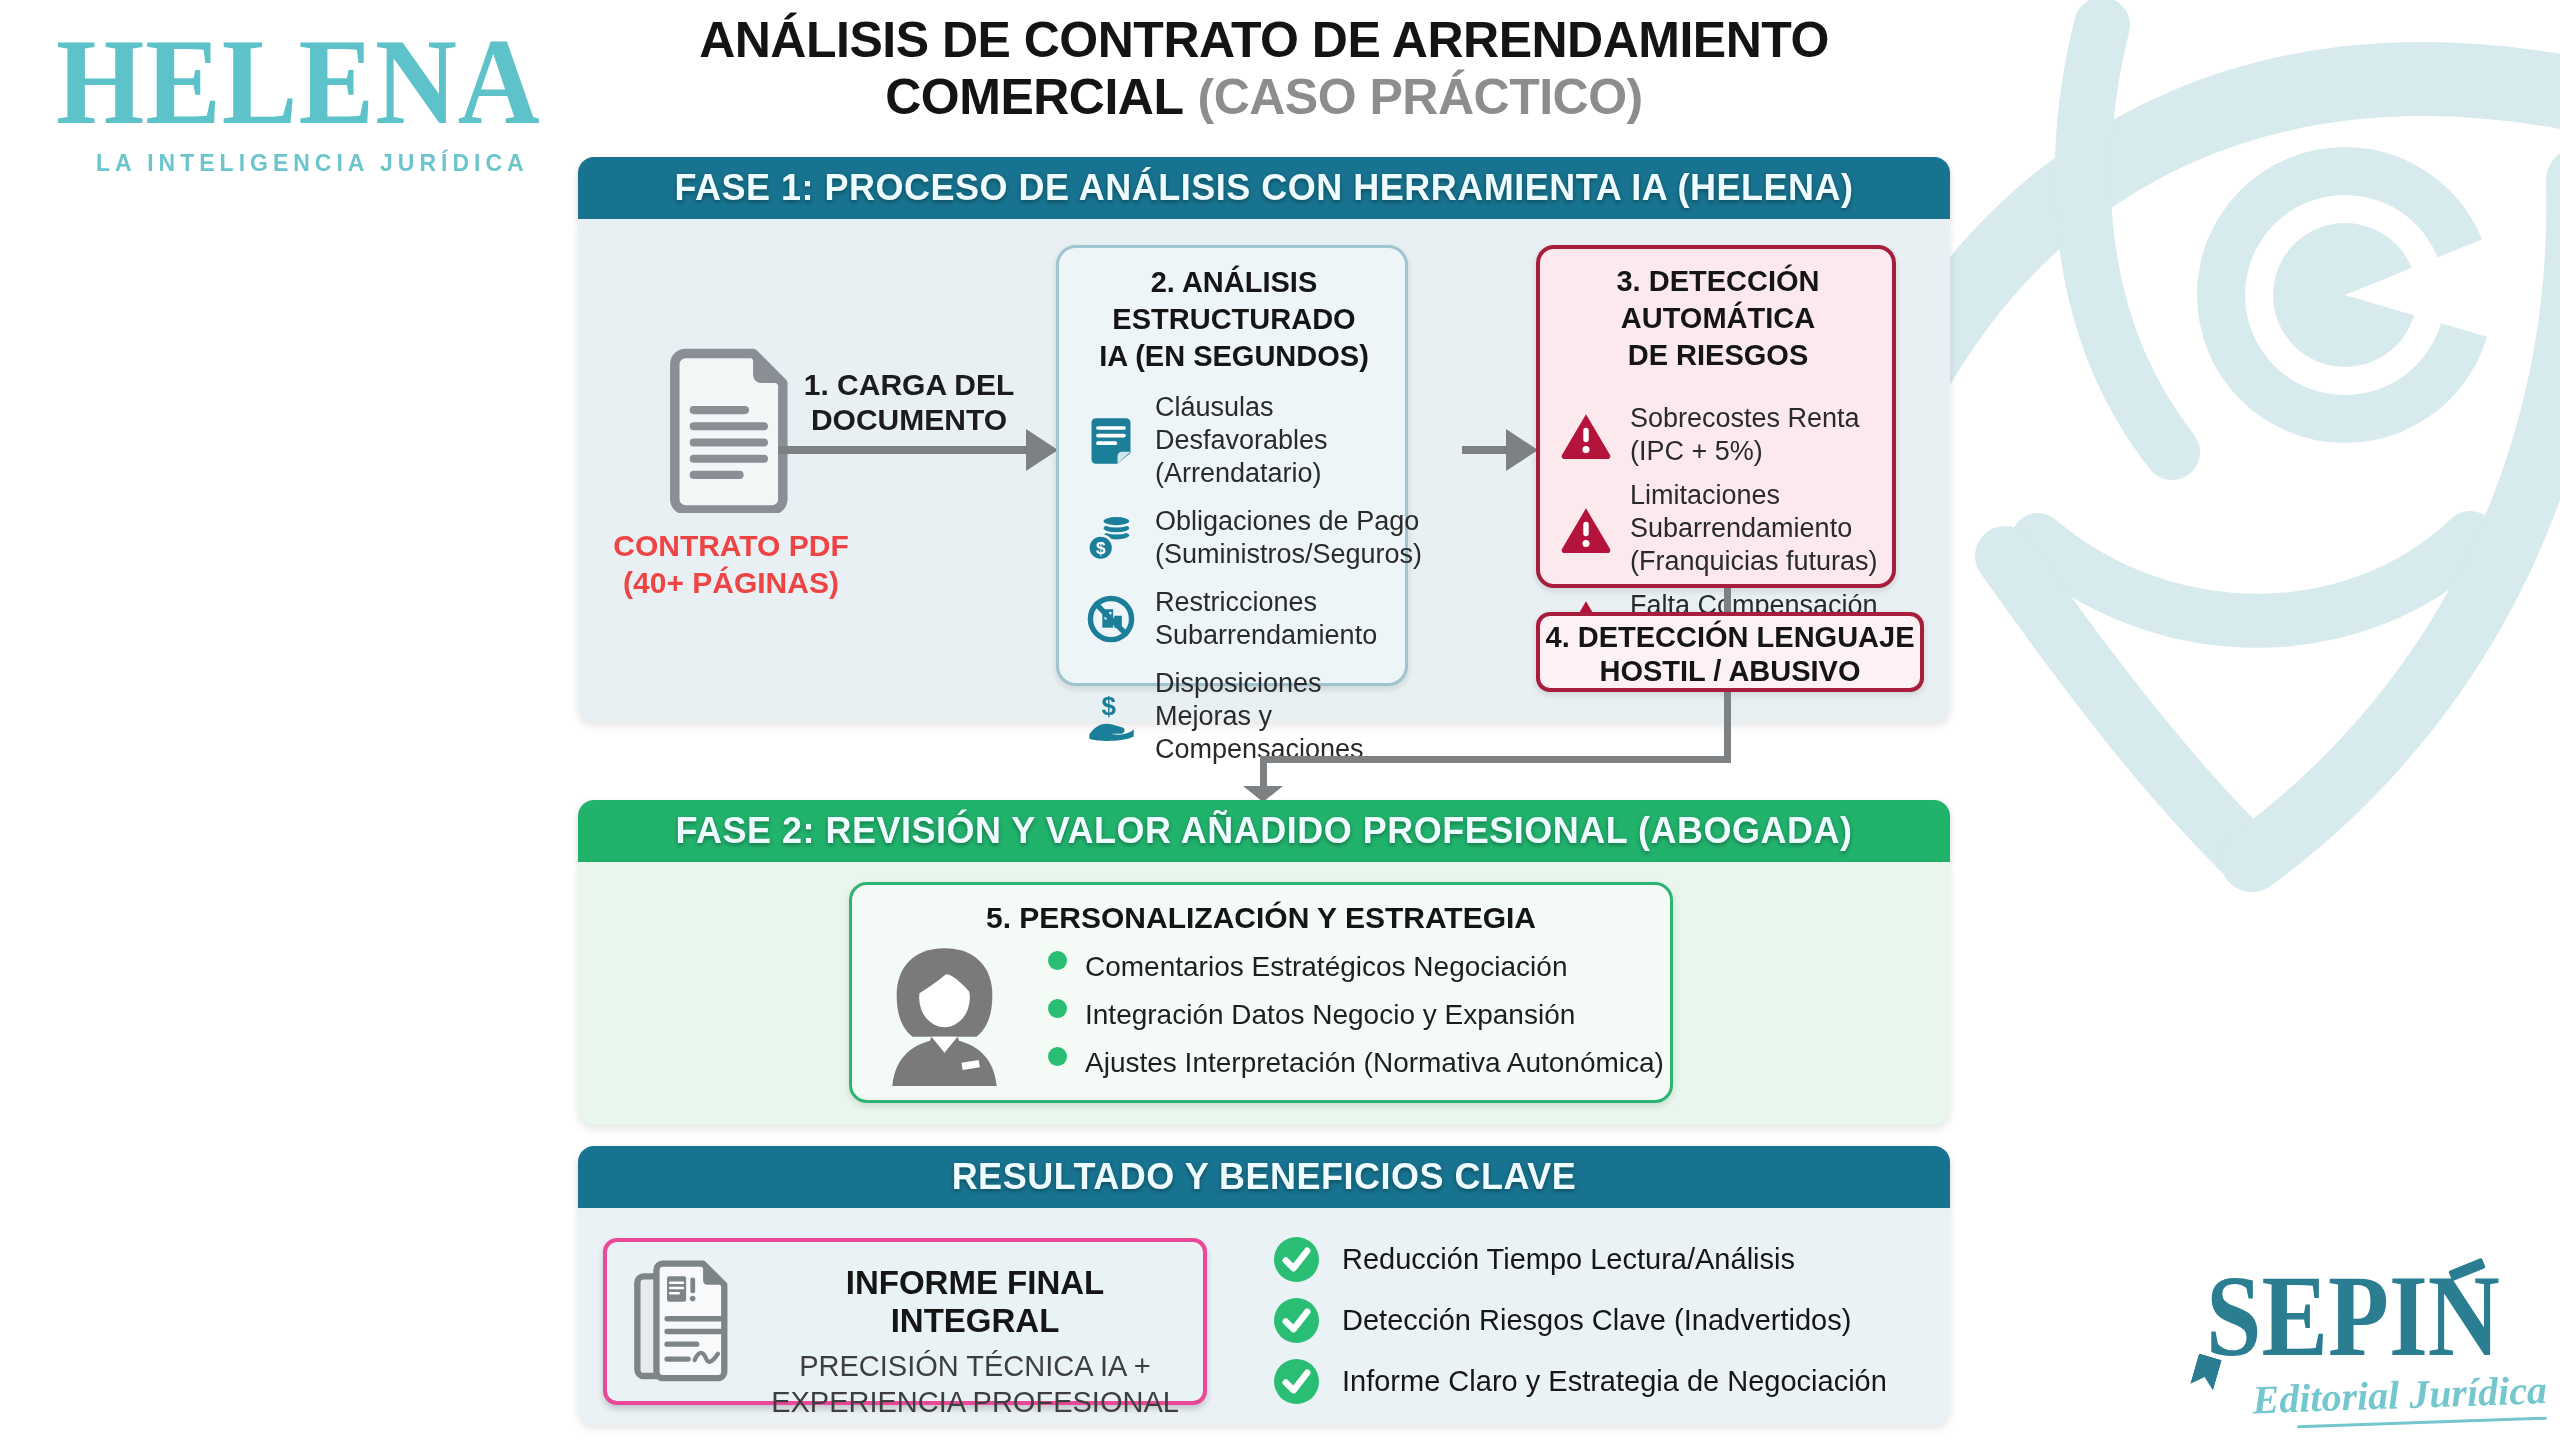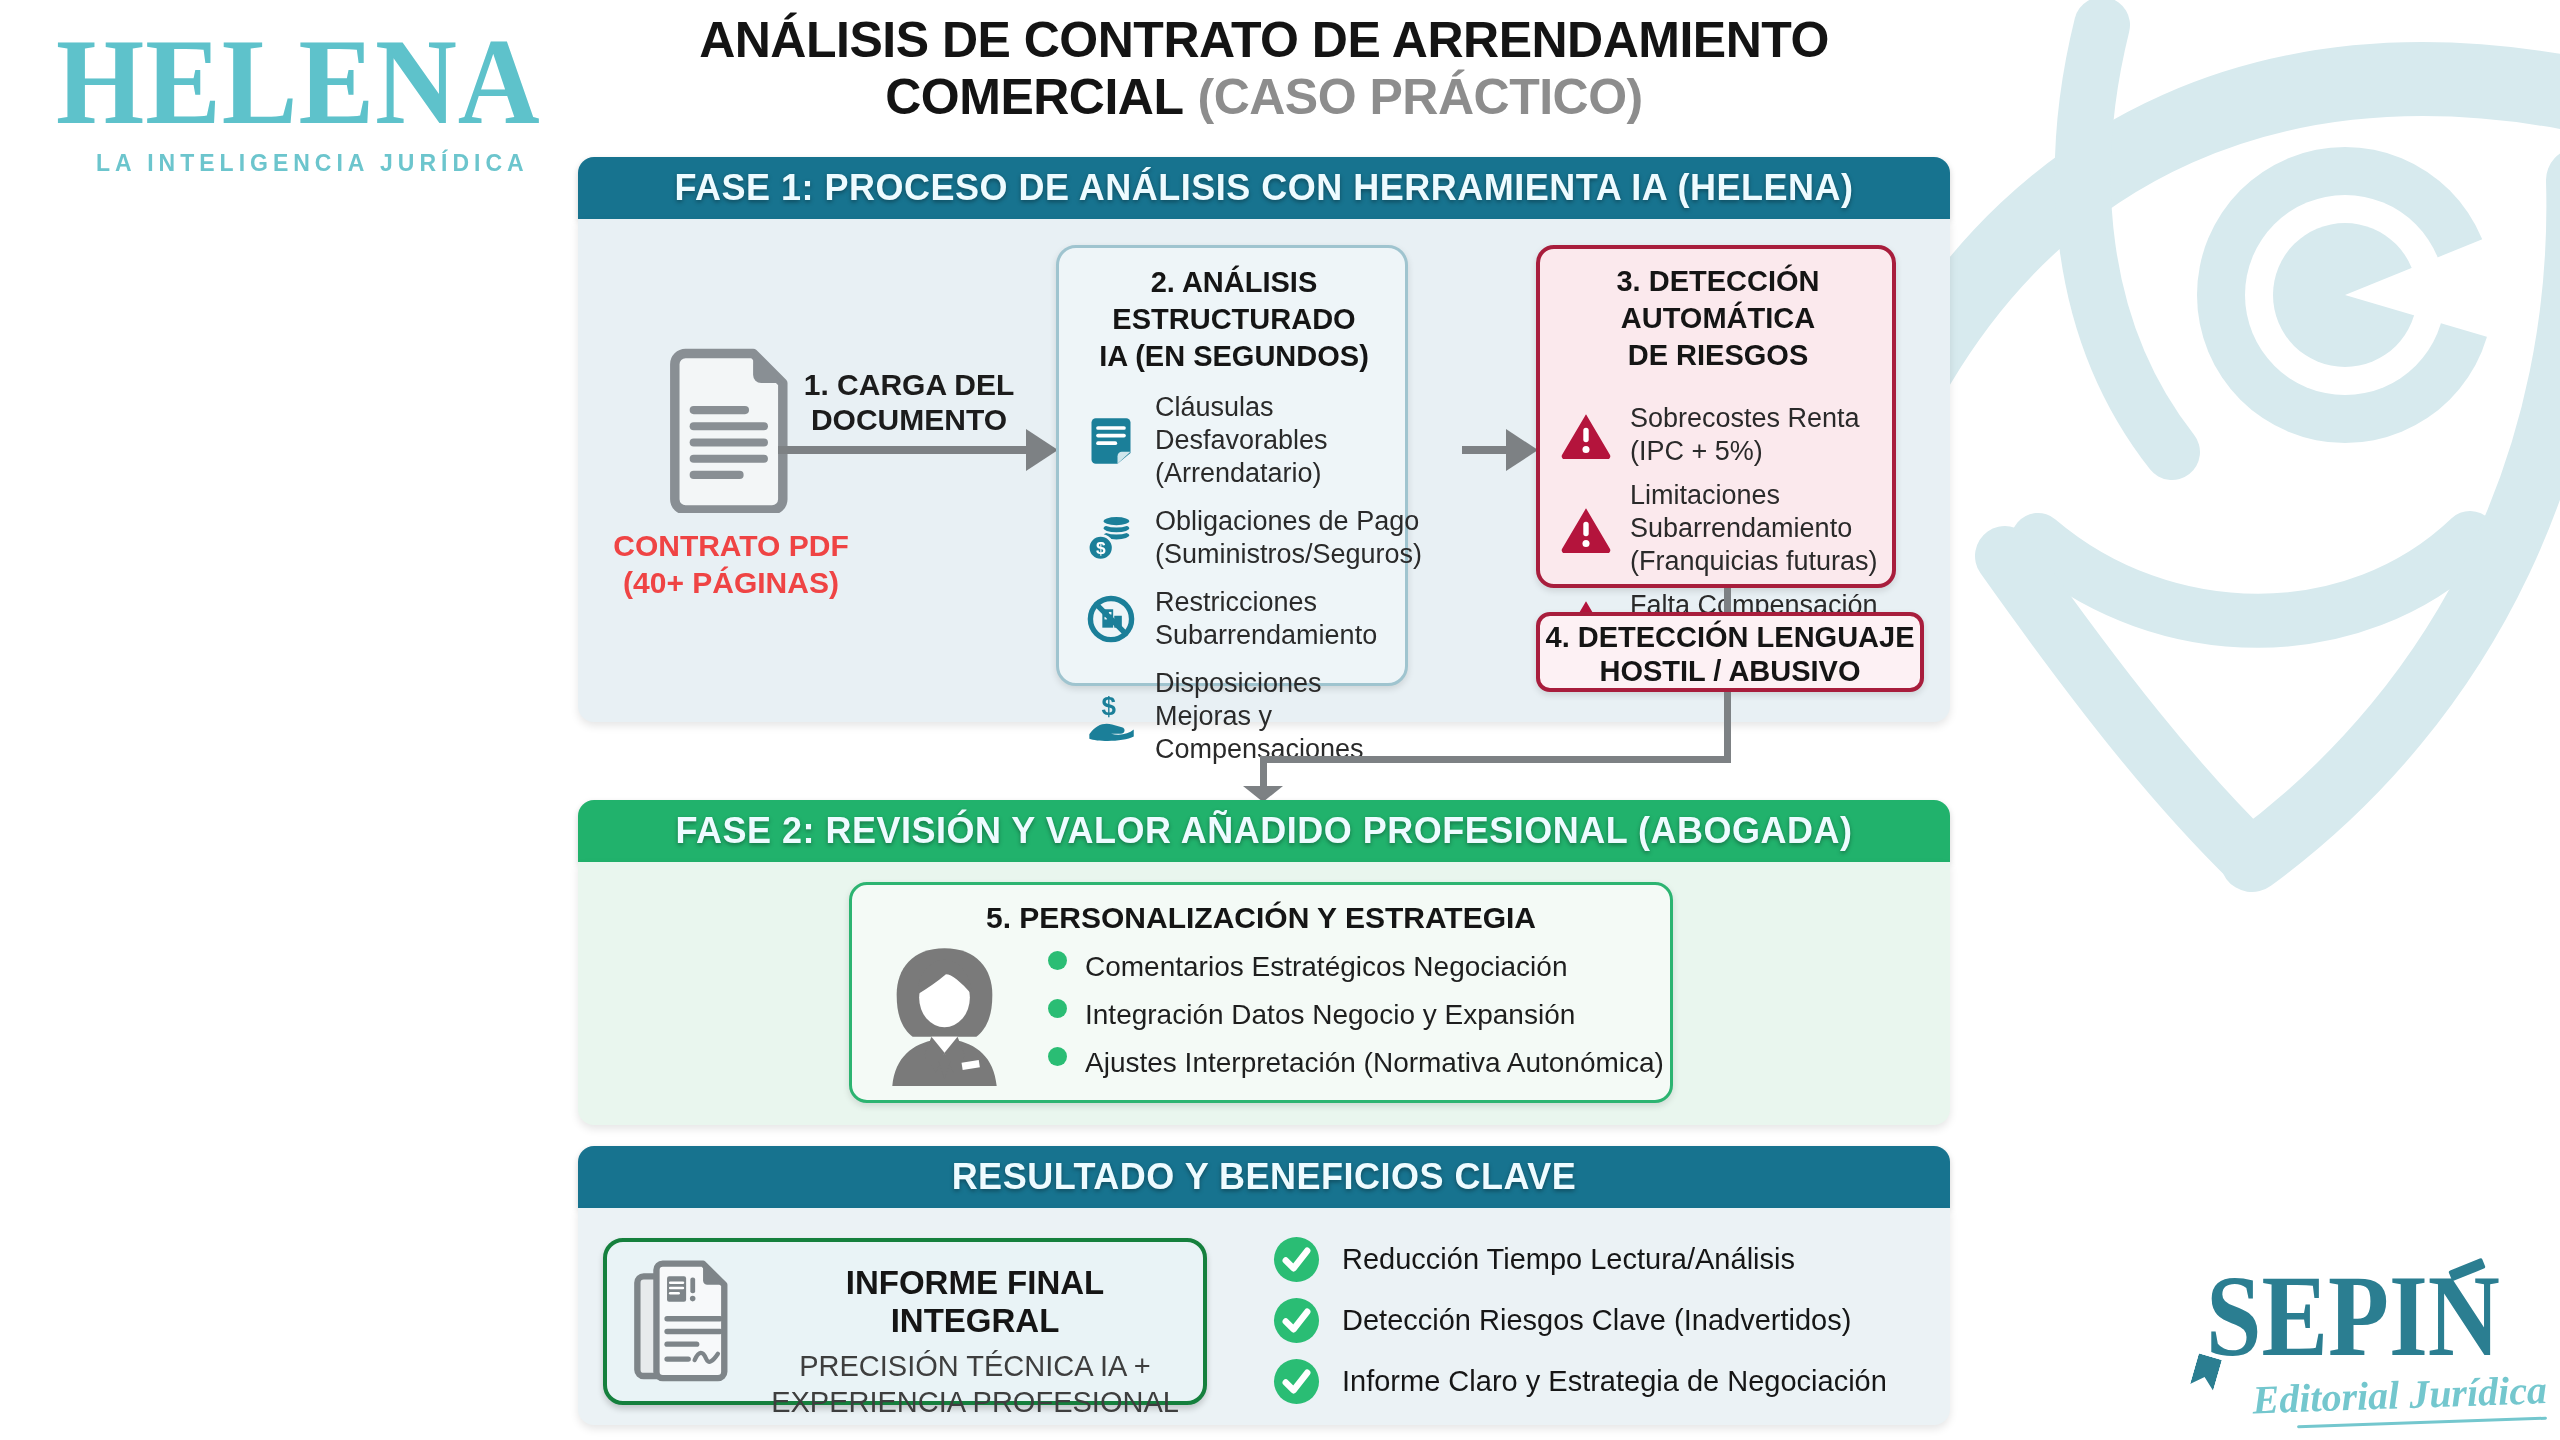--- a/index.html
+++ b/index.html
@@ -66,21 +66,21 @@
   
   .box5 { position:absolute; left:271px; top:82px; width:824px; height:221px; background:#f4faf6; border:3px solid #2cb471; border-radius:18px; box-shadow:0 3px 7px rgba(0,0,0,.12); }
   .box5 .boxtitle { margin-top:14px; font-size:30px; }
   .avatar { position:absolute; left:20px; top:56px; }
   .bullets { position:absolute; left:196px; top:66px; display:flex; flex-direction:column; gap:12px; }
   .bullet { display:flex; gap:18px; height:36px; }
   .dot { width:19px; height:19px; border-radius:50%; background:#2abd74; }
   .bullet .txt { font-size:28px; color:#1e1e1e; }
 
   
-  .informe { position:absolute; left:25px; top:92px; width:604px; height:167px; background:#e9f3f6; border:4px solid #15803d; border-radius:20px; box-shadow:0 4px 6px rgba(0,0,0,.18); }
+  .informe { position:absolute; left:25px; top:92px; width:604px; height:167px; background:#e9f3f6; border:4px solid #ec4899; border-radius:14px; box-shadow:0 4px 6px rgba(0,0,0,.18); }
   .informe .ric { position:absolute; left:24px; top:16px; }
   .informe .tblock { position:absolute; left:152px; right:12px; top:22px; text-align:center; }
   .informe .ititle { font-size:33px; font-weight:700; color:#151515; }
   .informe .isub { margin-top:8px; font-size:29px; color:#3e3e3e; line-height:36px; }
   .benefits { position:absolute; left:695px; top:90px; display:flex; flex-direction:column; gap:14px; }
   .benefit { display:flex; align-items:center; gap:22px; height:47px; }
   .benefit .txt { font-size:29px; color:#161616; }
 
   
   .sepin { position:absolute; left:2206px; top:1258px; width:345px; }

